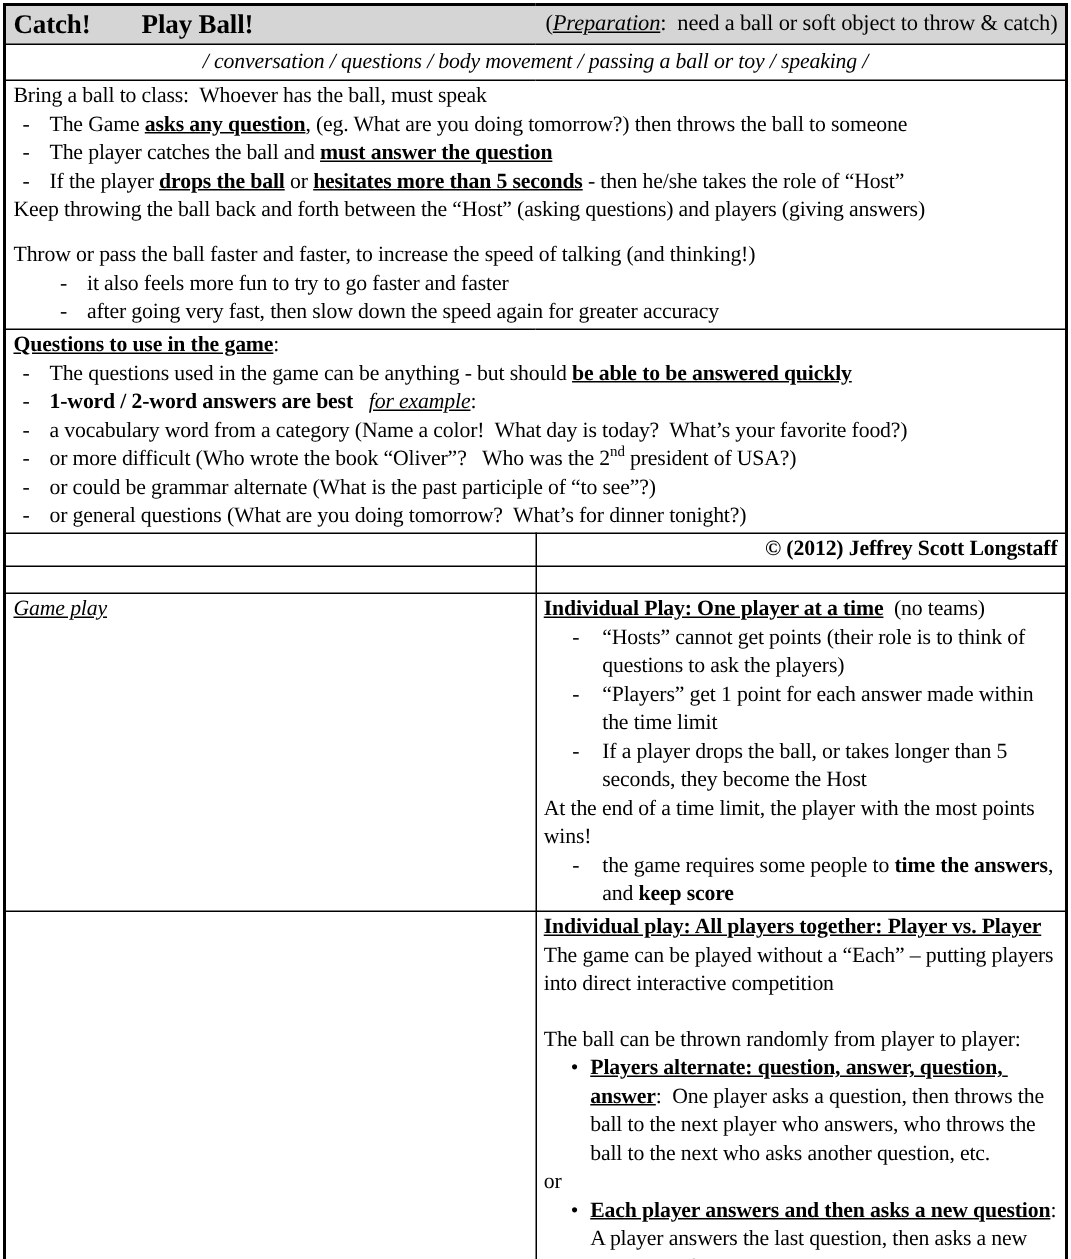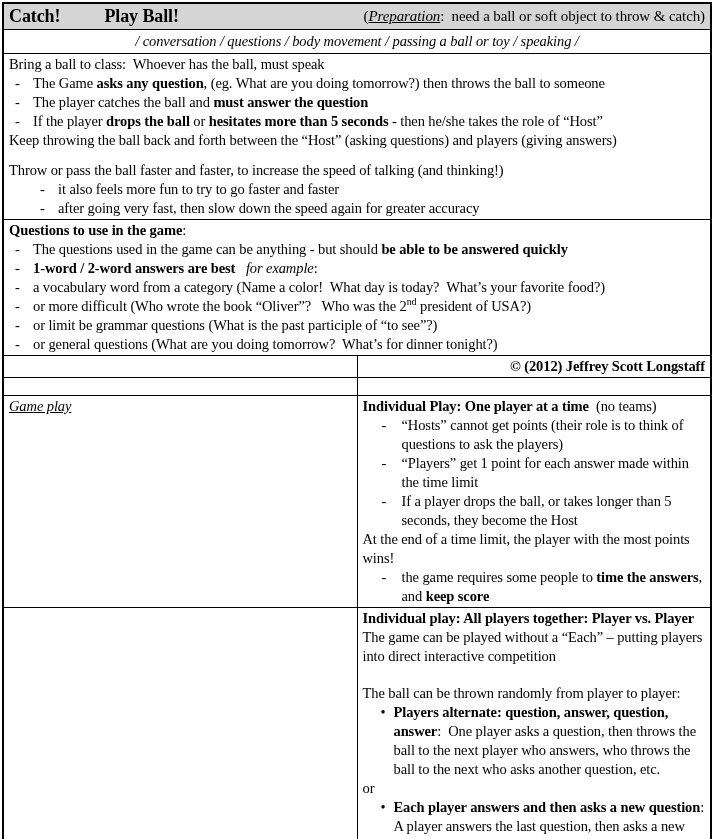--- a/index.html
+++ b/index.html
@@ -3,34 +3,34 @@
 <meta charset="utf-8">
 <style>
   html,body{margin:0;padding:0;background:#ffffff;}
   body{width:714px;font-family:"Liberation Serif","DejaVu Serif",serif;color:#000;}
   .doc-table{border-collapse:collapse;width:710px;margin:2px;table-layout:fixed;border:2px solid #000;}
   .doc-table td{border:1px solid #000;vertical-align:top;padding:1px 5px;font-size:14.5px;line-height:19px;letter-spacing:-0.1px;}
   td.left-col{width:74px;}
   td.hdr-cell{background:#d5d5d5;padding:3px 5px;}
   .hdr-flex{display:flex;align-items:flex-end;}
   .title{font-weight:bold;font-size:18px;}
-  .t2{margin-left:44px;}
+  .t2{margin-left:34px;}
   .prep{margin-left:auto;font-size:15px;font-weight:normal;white-space:pre-wrap;}
   .prep-label{font-style:italic;text-decoration:underline;}
   td.topics-cell{text-align:center;padding:2px 5px;font-style:italic;}
   .line{white-space:pre-wrap;min-height:19px;}
   .line.bul{display:flex;}
   .bullet{flex:0 0 auto;}
   .btext{flex:1 1 auto;}
   .ind1{margin-left:6px;}  .ind1 .bullet{width:18px;}
   .ind2{margin-left:31px;} .ind2 .bullet{width:18px;}
   .deep{margin-left:19px;} .deep .bullet{width:20px;}
   .dot{margin-left:18px;}  .dot .bullet{width:13px;}
   .s-b{font-weight:bold;}
-  .s-u{text-align:center;}
+  .s-u{text-decoration:underline;text-align:center;}
   .s-i{font-style:italic;}
   .s-sup{vertical-align:super;font-size:10px;line-height:0;}
   .left-label{font-style:italic;text-decoration:underline;}
 </style>
 </head>
 <body>
 
 <table class="doc-table">
   <tbody>
     <tr>
@@ -60,21 +60,21 @@
           <div class="line ind2 bul"><span class="bullet">-</span><span class="btext"><span>after going very fast, then slow down the speed again for greater accuracy</span></span></div>
         </td>
       </tr>
       <tr>
         <td colspan="2">
           <div class="line"><span class="s-b s-u">Questions to use in the game</span><span>:</span></div>
           <div class="line ind1 bul"><span class="bullet">-</span><span class="btext"><span>The questions used in the game can be anything - but should </span><span class="s-b s-u">be able to be answered quickly</span></span></div>
           <div class="line ind1 bul"><span class="bullet">-</span><span class="btext"><span class="s-b">1-word / 2-word answers are best</span><span>   </span><span class="s-i s-u">for example</span><span>:</span></span></div>
           <div class="line ind1 bul"><span class="bullet">-</span><span class="btext"><span>a vocabulary word from a category (Name a color!  What day is today?  What’s your favorite food?)</span></span></div>
           <div class="line ind1 bul"><span class="bullet">-</span><span class="btext"><span>or more difficult (Who wrote the book “Oliver”?   Who was the 2</span><span class="s-sup">nd</span><span> president of USA?)</span></span></div>
-          <div class="line ind1 bul"><span class="bullet">-</span><span class="btext"><span>or limit be grammar questions (What is the past participle of “to see”?)</span></span></div>
+          <div class="line ind1 bul"><span class="bullet">-</span><span class="btext"><span>or could be grammar alternate (What is the past participle of “to see”?)</span></span></div>
           <div class="line ind1 bul"><span class="bullet">-</span><span class="btext"><span>or general questions (What are you doing tomorrow?  What’s for dinner tonight?)</span></span></div>
         </td>
       </tr>
       <tr>
         <td class="left-col"></td>
         <td>
           <div class="line" style="text-align: right;"><span class="s-b">© (2012) Jeffrey Scott Longstaff</span></div>
         </td>
       </tr>
       <tr>

